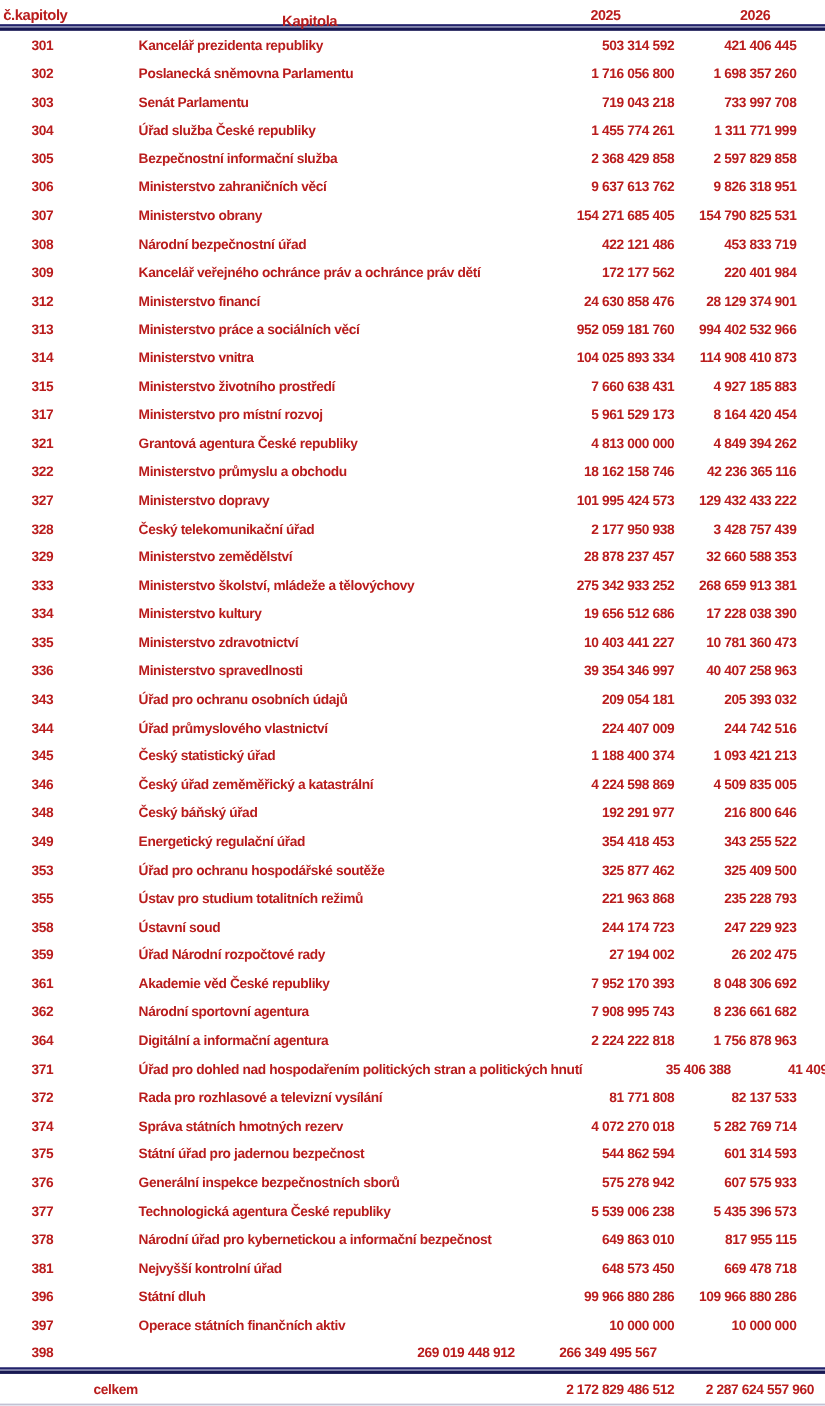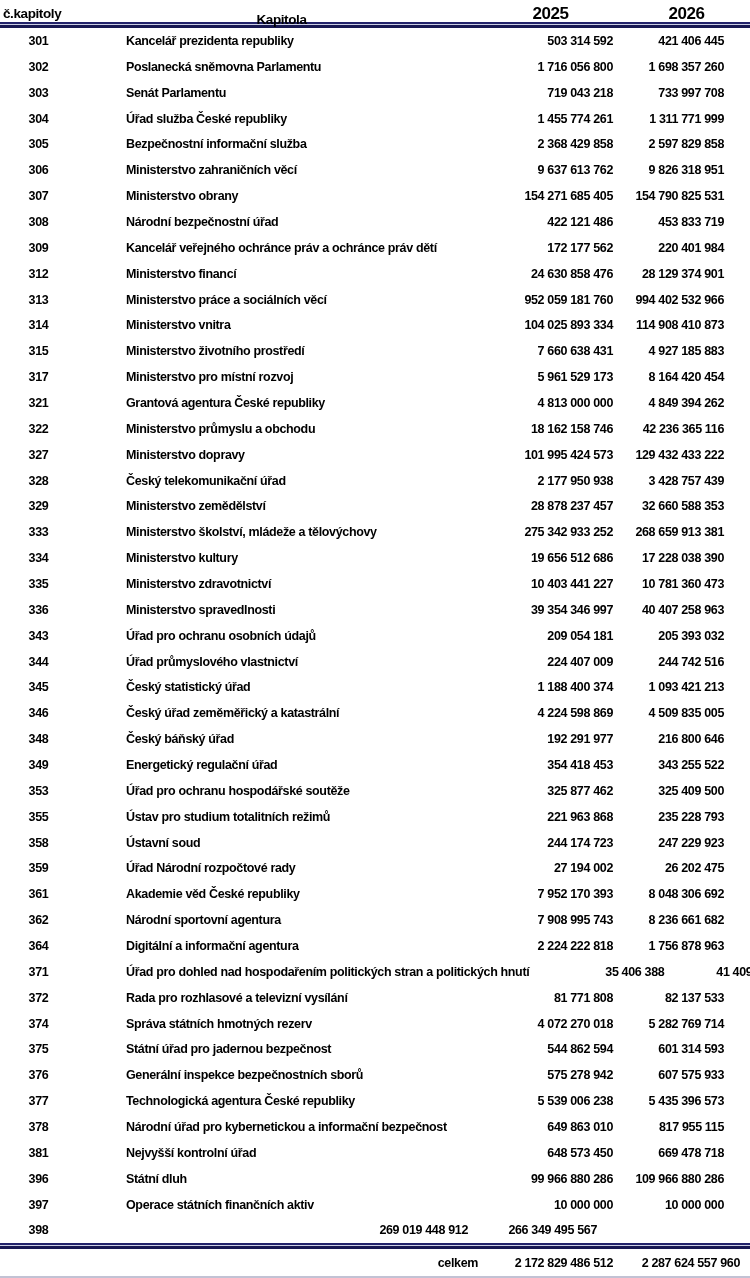--- a/index.html
+++ b/index.html
@@ -2,46 +2,46 @@
 <html><head>
 <meta charset="utf-8">
 <style>
   html,body{margin:0;padding:0;background:#ffffff;}
   .sheet{
     position:relative;
     width:750px;height:1278px;
     background:#ffffff;
     font-family:"Liberation Sans", sans-serif;
     font-weight:bold;
-    color:#000000;
+    color:#b91c1c;
     overflow:hidden;
     box-sizing:border-box;
   }
   .grid{
     display:grid;
     grid-template-columns:85px 1fr 145px 127px;
     align-items:center;
   }
   .hdr{height:22px;}
   .hdr .c1{text-align:left;padding-left:3px;font-size:13.5px;letter-spacing:-0.4px;}
   .hdr .c2{text-align:center;font-size:13.5px;letter-spacing:-0.4px;margin-top:12px;}
-  .hdr .c3,.hdr .c4{text-align:center;font-size:17px;letter-spacing:-0.4px;}
+  .hdr .c3,.hdr .c4{text-align:center;font-size:13px;letter-spacing:-0.4px;}
   .rule{
     height:1px;
     background:#c9cde2;
     border-top:2px solid #22226a;
     border-bottom:3px solid #181852;
   }
   .row{height:25.87px;font-size:12.5px;letter-spacing:-0.35px;}
   .row .c1{text-align:center;padding-right:8px;}
   .row .c2{text-align:left;white-space:nowrap;padding-left:41px;}
   .row .c3{text-align:right;padding-right:10px;white-space:nowrap;}
   .row .c4{text-align:right;padding-right:26px;white-space:nowrap;}
   .total-row{height:27px;font-size:12.5px;letter-spacing:-0.35px;}
-  .total-row .c2{text-align:right;}
+  .total-row .c2{text-align:left;}
   .total-row .c3,.total-row .c4{text-align:right;padding-right:10px;white-space:nowrap;}
   .bottom-faint{
     position:absolute;left:0;right:0;bottom:0;height:2px;
     background:#c2c2d4;
   }
 </style>
 </head>
 <body>
 
 <div class="sheet">

